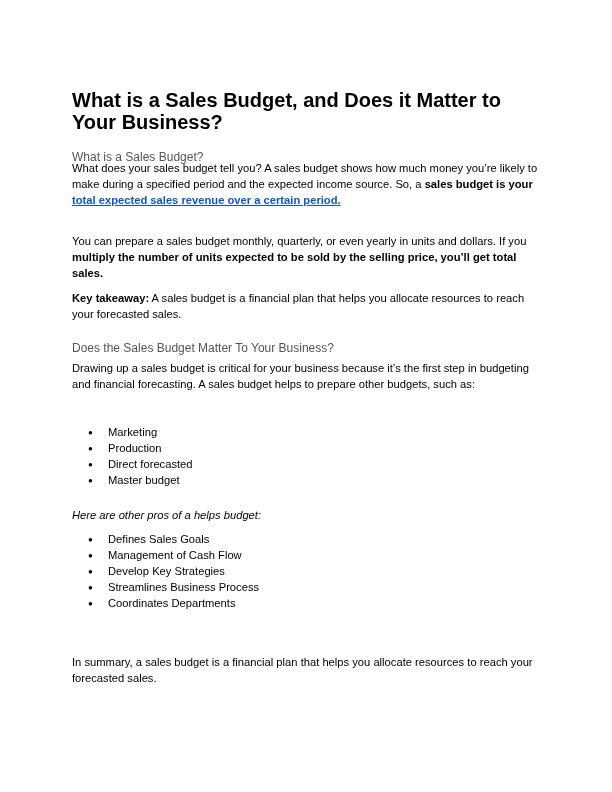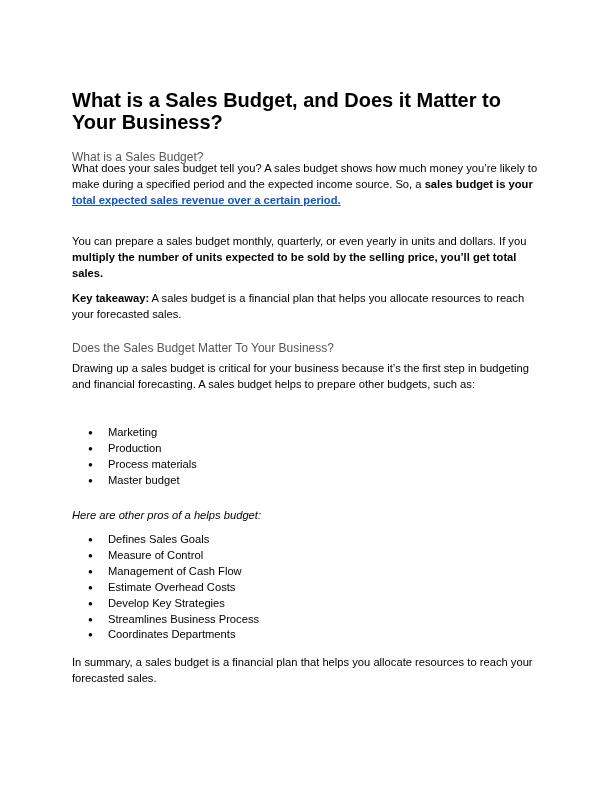--- a/index.html
+++ b/index.html
@@ -35,30 +35,28 @@
     <span class="b">Key takeaway:</span><span> A sales budget is a financial plan that helps you allocate resources to reach your forecasted sales.</span>
   </div>
 
   <div class="h2" style="top:339px;">Does the Sales Budget Matter To Your Business?</div>
 
   <div class="p" style="top:361px;">Drawing up a sales budget is critical for your business because it’s the first step in budgeting and financial forecasting. A sales budget helps to prepare other budgets, such as:</div>
 
   <ul style="top:425px;">
     <li>Marketing</li>
     <li>Production</li>
-    <li>Process materials</li>
+    <li>Direct forecasted</li>
     <li>Master budget</li>
   </ul>
 
   <div class="p it" style="top:508px;">Here are other pros of a helps budget:</div>
 
   <ul style="top:532px;">
     <li>Defines Sales Goals</li>
-    <li>Measure of Control</li>
     <li>Management of Cash Flow</li>
-    <li>Estimate Overhead Costs</li>
     <li>Develop Key Strategies</li>
     <li>Streamlines Business Process</li>
     <li>Coordinates Departments</li>
   </ul>
 
   <div class="p" style="top:655px;">In summary, a sales budget is a financial plan that helps you allocate resources to reach your forecasted sales.</div>
 </div>
 
 </body></html>

